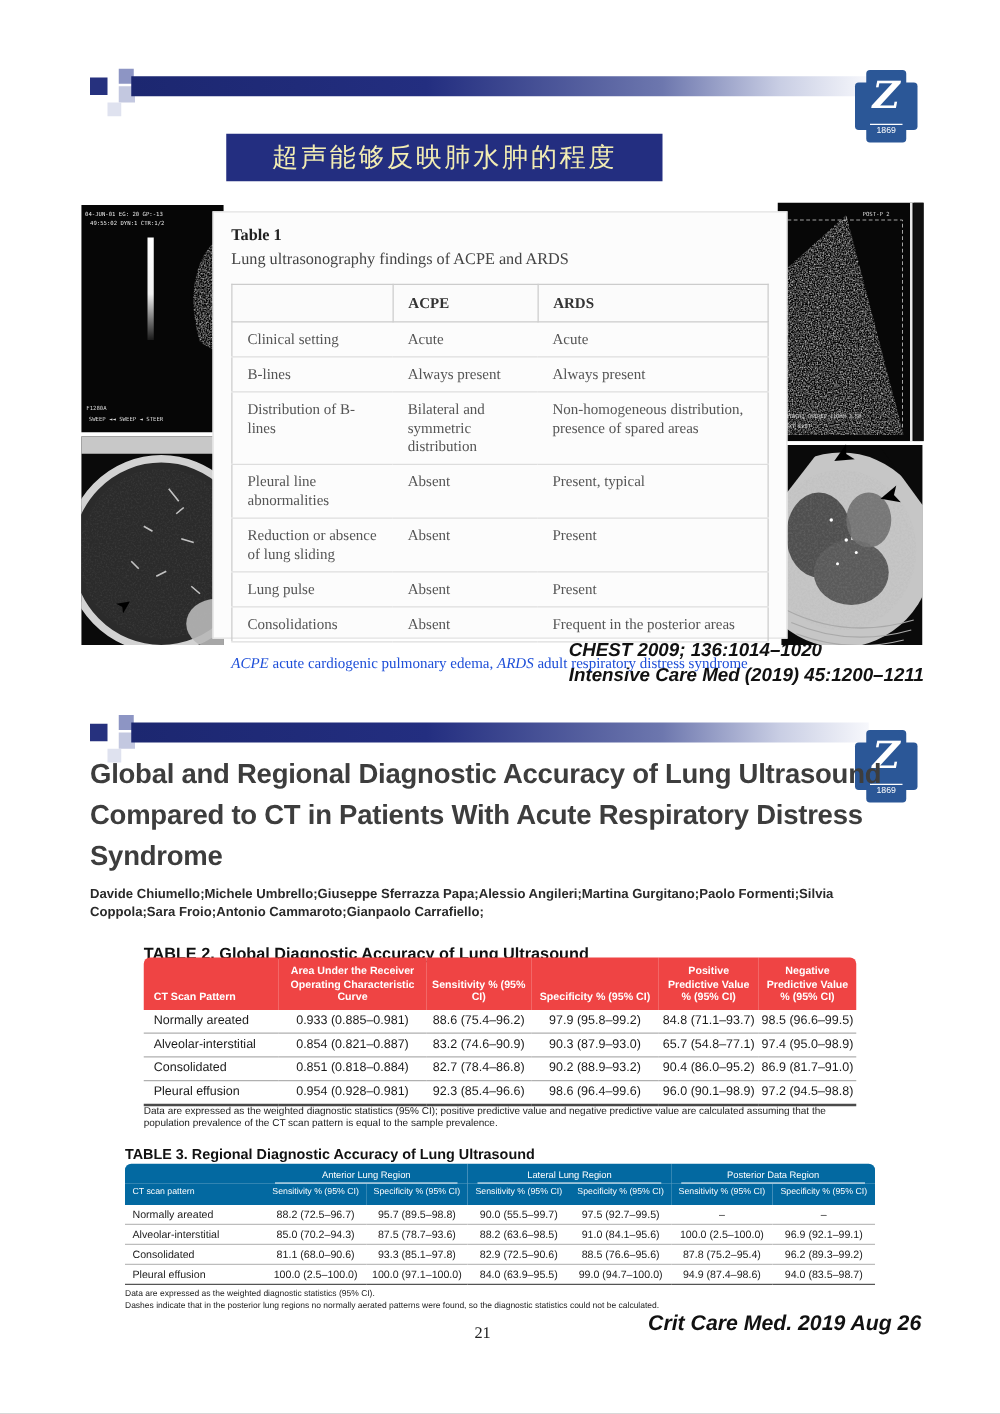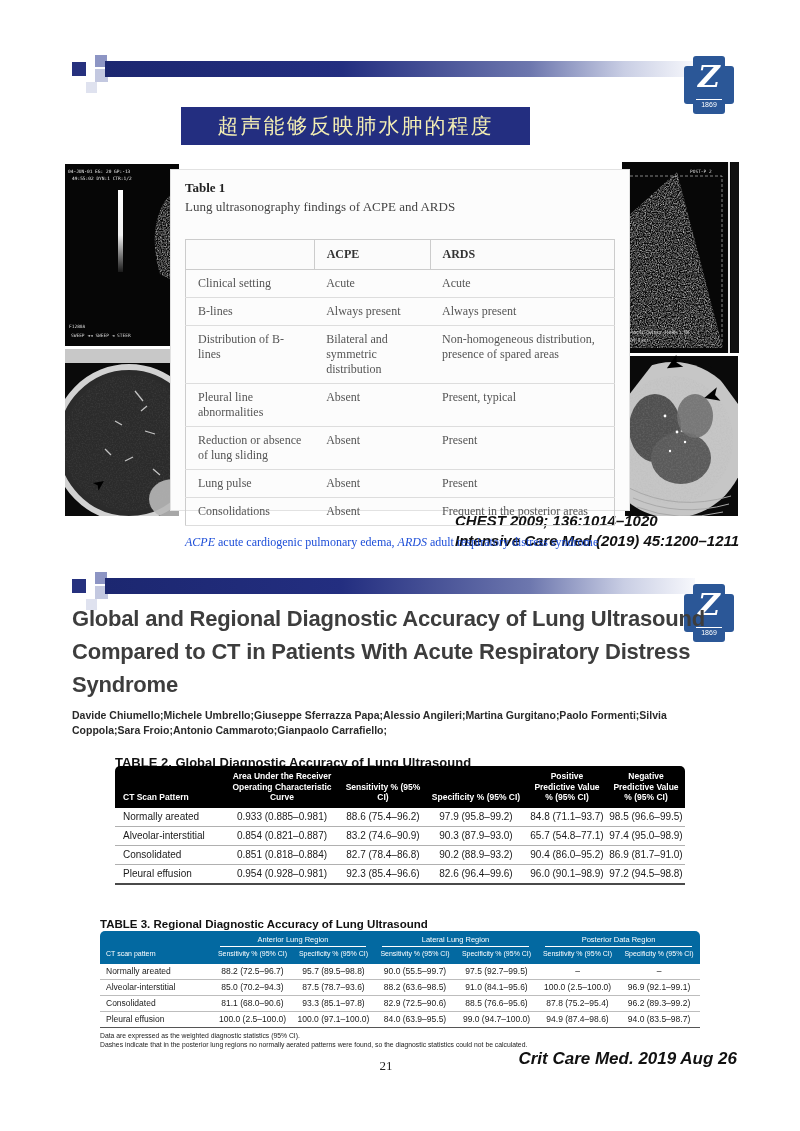--- a/index.html
+++ b/index.html
@@ -27,39 +27,39 @@
 
   
   .title-box { position:absolute; left:181px; top:107px; width:349px; height:38px; background:#232e80;
                color:#f2edb3; text-align:center; line-height:38px; font-size:21px; letter-spacing:2px;
                font-family:"DejaVu Sans", sans-serif; }
   .img-box { position:absolute; z-index:1; }
   .panel { position:absolute; left:170px; top:169px; width:460px; height:342px; background:#fcfcfc;
            border:1px solid #e2e2e2; z-index:2; padding:10px 14px 8px 14px;
            font-family:"Liberation Serif", serif; }
   .t1-title { font-size:13px; font-weight:bold; color:#222; margin-bottom:3px; }
-  .t1-sub   { font-size:13px; color:#444; margin-bottom:24px; }
+  .t1-sub   { font-size:13px; color:#444; margin-bottom:12px; }
   table.t1 { border-collapse:collapse; width:100%; border:1px solid #ccc; table-layout:fixed; }
   table.t1 th { border:1px solid #ccc; background:#fbfbfb; font-size:12px; text-align:left;
                 padding:7px 12px; color:#333; font-weight:bold; }
   table.t1 td { border-bottom:1px solid #ddd; font-size:12px; color:#555; padding:6px 12px;
                 vertical-align:top; line-height:15px; }
   .t1-foot { margin-top:9px; font-size:12px; color:#1d4ed8; }
   .t1-foot i { font-style:italic; }
   .cites1 { position:absolute; left:455px; top:511px; width:300px; font-size:15px; font-weight:bold;
             font-style:italic; color:#111; line-height:20px; }
 
   
   .s2-title { position:absolute; left:72px; top:602px; width:640px; font-size:22px; line-height:33px;
               font-weight:bold; color:#3d3d3d; letter-spacing:-0.2px; }
   .s2-authors { position:absolute; left:72px; top:708px; width:640px; font-size:10.5px; font-weight:bold;
                 color:#2a2a2a; line-height:15px; }
   .t2-cap { position:absolute; left:115px; top:755px; font-size:13px; font-weight:bold; color:#111; }
   table.t2 { position:absolute; left:115px; top:766px; width:570px; border-collapse:collapse; table-layout:fixed; }
-  table.t2 thead th { background:#000000; color:#fff; font-size:8.5px; font-weight:bold; text-align:center;
+  table.t2 thead th { background:#ef4444; color:#fff; font-size:8.5px; font-weight:bold; text-align:center;
                       vertical-align:bottom; padding:5px 3px; line-height:10.5px; }
   table.t2 thead th.left { text-align:left; padding-left:8px; }
   table.t2 thead th:first-child { border-top-left-radius:5px; }
   table.t2 thead th:last-child  { border-top-right-radius:5px; }
   table.t2 tbody td { font-size:10px; color:#1a1a1a; text-align:center; padding:3px 2px;
                       border-bottom:1px solid #b0b0b0; line-height:12px; }
   table.t2 tbody td.rowhead { text-align:left; padding-left:8px; }
   table.t2 tbody tr:last-child td { border-bottom:2px solid #4a4a4a; }
   .t2-foot { position:absolute; left:115px; top:884px; width:572px; font-size:8px; line-height:10px; color:#222; }
 
@@ -325,26 +325,27 @@
           <td>0.851 (0.818–0.884)</td>
           <td>82.7 (78.4–86.8)</td>
           <td>90.2 (88.9–93.2)</td>
           <td>90.4 (86.0–95.2)</td>
           <td>86.9 (81.7–91.0)</td>
         </tr>
         <tr>
           <td class="rowhead">Pleural effusion</td>
           <td>0.954 (0.928–0.981)</td>
           <td>92.3 (85.4–96.6)</td>
-          <td>82.6 (96.4–99.6)</td>
+          <td>98.6 (96.4–99.6)</td>
           <td>96.0 (90.1–98.9)</td>
           <td>97.2 (94.5–98.8)</td>
         </tr>
       </tbody>
   </table>
+  <div class="t2-foot">Data are expressed as the weighted diagnostic statistics (95% CI); positive predictive value and negative predictive value are calculated assuming that the population prevalence of the CT scan pattern is equal to the sample prevalence.</div>
 
   <div class="t3-cap">TABLE 3. Regional Diagnostic Accuracy of Lung Ultrasound</div>
   <table class="t3">
     <colgroup>
       <col style="width:112px">
         <col style="width:81px">
         <col style="width:81px">
         <col style="width:82px">
       <col style="width:81px">
         <col style="width:81px">

